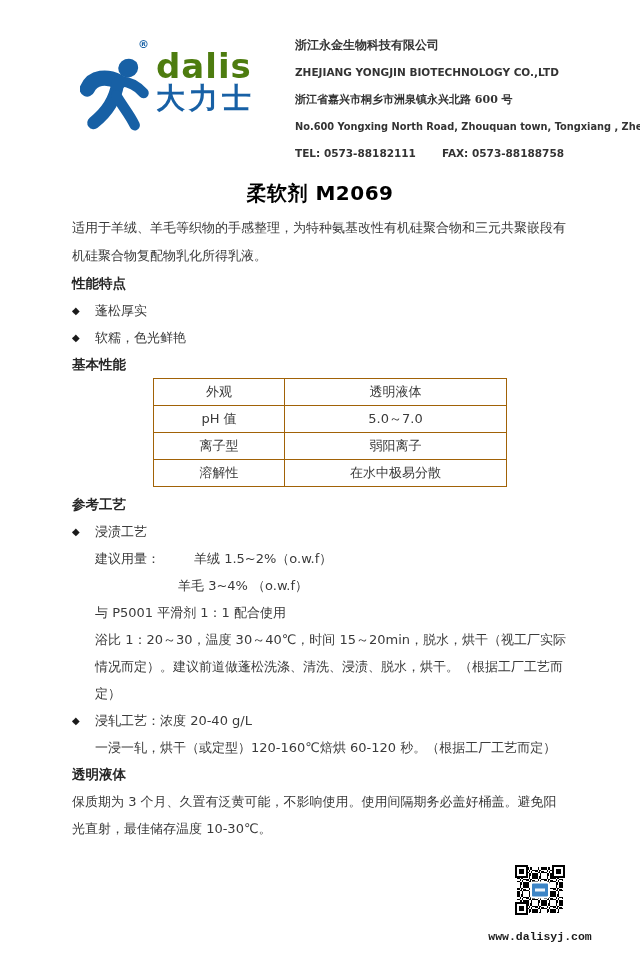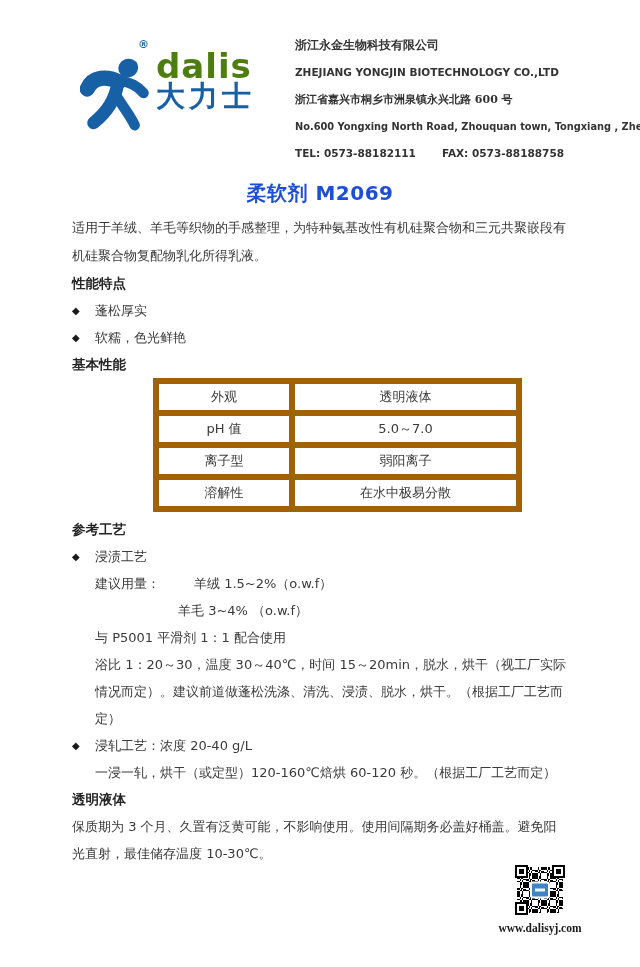--- a/index.html
+++ b/index.html
@@ -10,47 +10,47 @@
   }
   .content { padding:26px 72px 0 72px; }
 
   
   .doc-header { display:flex; height:138px; }
   .brand { position:relative; width:200px; flex:0 0 200px; display:flex; }
   .logo-fig { margin:26px 0 0 8px; }
   .reg-mark { position:absolute; left:66px; top:12px; font-size:11px; font-weight:bold; color:#1760a5; }
   .brand-text { margin:24px 0 0 2px; }
   .brand-latin { font-size:34px; line-height:32px; font-weight:bold; color:#4d7c0f; letter-spacing:1px; }
-  .brand-cjk { font-size:29px; line-height:33px; font-weight:bold; color:#1760a5; letter-spacing:4px;font-family:Liberation Mono, monospace; }
+  .brand-cjk { font-size:29px; line-height:33px; font-weight:bold; color:#1760a5; letter-spacing:4px; }
   .company-info { padding-top:6px; margin-left:23px; }
   .ci { font-weight:bold; line-height:27px; color:#333; white-space:nowrap; }
   .ci-cn { font-family:"DejaVu Serif","Liberation Serif",serif; font-size:12px; }
   .ci-cn2 { font-family:"DejaVu Serif","Liberation Serif",serif; font-size:11px; }
   .ci-en { font-size:10.5px; }
   .ci-en2 { font-size:9.8px; }
   .fax-span { margin-left:26px; }
 
   
-  .title { text-align:center; font-size:20px; line-height:30px; font-weight:bold; color:#1d4ed8; margin:14px 0 0 0; letter-spacing:0.5px; }
+  .title { text-align:center; font-size:20px; line-height:30px; font-weight:bold; color:#000000; margin:14px 0 0 0; letter-spacing:0.5px; }
   .intro { margin-top:6px; font-size:13px; line-height:28px; }
   .h { font-size:13.5px; font-weight:bold; color:#262626; line-height:27px; }
   .h-process { margin-top:4px; }
   .bullet-row { display:flex; line-height:27px; font-size:13px; }
   .bl-marker { width:23px; flex:0 0 23px; font-size:10px; color:#1a1a1a; }
   .pl { line-height:27px; font-size:13px; }
   .ind { padding-left:23px; margin-right:-8px; }
   .ind-deep { padding-left:106px; }
   .dosage { display:flex; }
   .dosage-label { flex:0 0 auto; }
   .dosage-val { margin-left:34px; }
 
   
   .props { border-collapse:collapse; margin:0 0 0 81px; table-layout:fixed; }
   .props td {
-    border:6px solid #a16207; text-align:center; vertical-align:middle;
+    border:1px solid #a16207; text-align:center; vertical-align:middle;
     font-size:13px; color:#3a3a3a; height:26px; padding:0;
   }
   .props .c1 { width:130px; }
   .props .c2 { width:221px;margin-left:44px; }
 
   
   .footer { position:absolute; top:865px; left:484px; width:112px; text-align:center; }
   .qr { position:relative; width:50px; height:50px; margin:0 auto; background:#fff; }
   .qr-noise {
     position:absolute; inset:2px;
@@ -65,21 +65,21 @@
   .finder::after { content:""; position:absolute; inset:2px; background:#000; }
   .f-tl { left:0; top:0; }
   .f-tr { right:0; top:0; }
   .f-bl { left:0; bottom:0; }
   .qr-badge {
     position:absolute; left:50%; top:50%; width:16px; height:13px;
     transform:translate(-50%,-50%);
     background:#3d85c6; border:2px solid #fff; border-radius:3px;
   }
   .qr-badge::after { content:""; position:absolute; left:3px; top:5px; width:10px; height:3px; background:#fff; opacity:0.9; }
-  .site { margin-top:7px; font-family:Liberation Serif, serif; font-size:11.5px; font-weight:bold; color:#1a1a1a; white-space:nowrap; }
+  .site { margin-top:15px; font-family:Liberation Mono, monospace; font-size:11.5px; font-weight:bold; color:#1a1a1a; white-space:nowrap; }
 </style>
 </head>
 <body>
 
 <div class="page">
   <div class="content">
 
     <div class="doc-header">
       <div class="brand">
         <span class="reg-mark">®</span>

